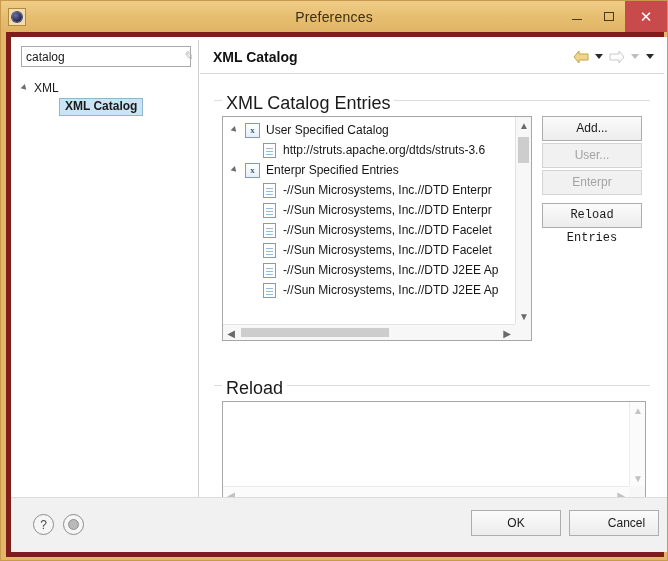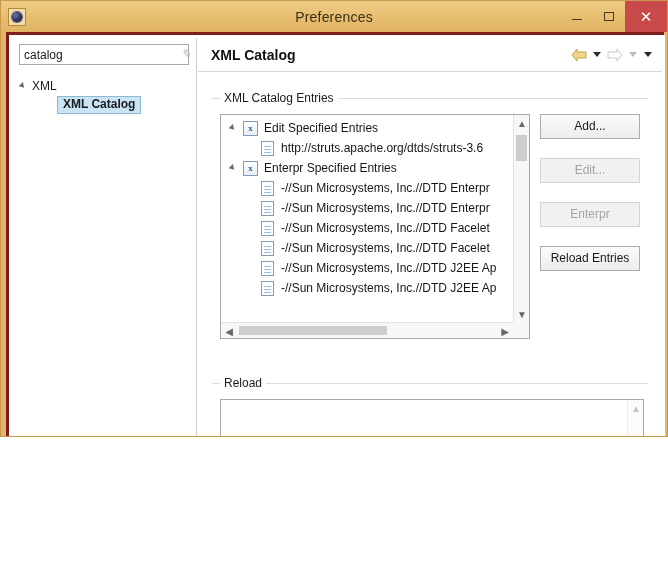--- a/index.html
+++ b/index.html
@@ -8,21 +8,21 @@
     background: #ffffff;
   }
   body {
     font-family: "Liberation Sans", sans-serif;
     font-size: 12px;
     color: #000000;
   }
   #window {
     position: relative;
     width: 668px;
-    height: 437px;
+    height: 561px;
     box-sizing: border-box;
     background: #e3b76a;
     border: 1px solid #c99a4e;
     overflow: hidden;
   }
 
   
   .titlebar {
     position: relative;
     height: 31px;
@@ -76,21 +76,21 @@
     font-size: 15px;
   }
 
   
   .dialog-body {
     position: absolute;
     left: 5px; top: 31px;
     width: 658px; height: 525px;
     background: #f1f1f1;
     box-sizing: border-box;
-    border: 3px solid #7f1d1d;
+    border: 5px solid #7f1d1d;
   }
 
   .content-area {
     position: absolute;
     left: 0; top: 0;
     width: 656px; height: 469px;
     background: #ffffff;
     box-sizing: border-box;
   }
 
@@ -219,21 +219,21 @@
   
   .group {
     position: absolute;
     box-sizing: border-box;
   }
   .group > .glabel {
     position: absolute;
     left: 8px; top: -7px;
     background: #ffffff;
     padding: 0 4px;
-    font-size: 12px;
+    font-size: 18px;
     color: #1a1a1a;
   }
   .group-line {
     position: absolute;
     left: 0; right: 0; top: 0;
     border-top: 1px solid #dcdcdc;
   }
 
   
   .entries-group {
@@ -378,23 +378,23 @@
   .side-btns {
     position: absolute;
     left: 328px; top: 16px;
     width: 100px;
   }
   .side-btns .btn {
     display: block;
     width: 100px;
     height: 25px;
     line-height: 23px;
-    margin-bottom: 19px;
-  }
-  .side-btns .btn.reload { margin-top: 8px; }
+    margin-bottom: 2px;
+  }
+  .side-btns .btn.reload { margin-top: 8px; font-family: Liberation Mono, monospace; }
 
   
   .details-group {
     left: 14px; top: 345px; width: 436px; height: 120px;
   }
   .details-box {
     position: absolute;
     left: 8px; top: 16px;
     width: 424px; height: 102px;
     border: 1px solid #a7a7a7;
@@ -526,21 +526,21 @@
           <div class="glabel">XML Catalog Entries</div>
 
           <div class="list-box">
             <div class="list-viewport">
 
               <div class="li">
                 <span class="exp">
                     <i></i>
                   </span>
                 <span class="ico-cat">x</span>
-                <span>Edit Specified Entries</span>
+                <span>User Specified Catalog</span>
               </div>
 
               <div class="li child">
                 <span class="ico-doc"></span>
                 <span>http://struts.apache.org/dtds/struts-3.6</span>
               </div>
 
               <div class="li">
                 <span class="exp">
                     <i></i>
@@ -583,21 +583,21 @@
             <div class="hscroll">
               <div class="sb-arrow left">◀</div>
               <div class="hthumb"></div>
               <div class="sb-arrow right">▶</div>
             </div>
             <div class="sb-corner"></div>
           </div>
 
           <div class="side-btns">
             <button class="btn">Add...</button>
-            <button class="btn disabled">Edit...</button>
+            <button class="btn disabled">User...</button>
             <button class="btn disabled">Enterpr</button>
             <button class="btn reload">Reload Entries</button>
           </div>
         </div>
 
         <div class="group details-group">
           <div class="group-line"></div>
           <div class="glabel">Reload</div>
 
           <div class="details-box">

